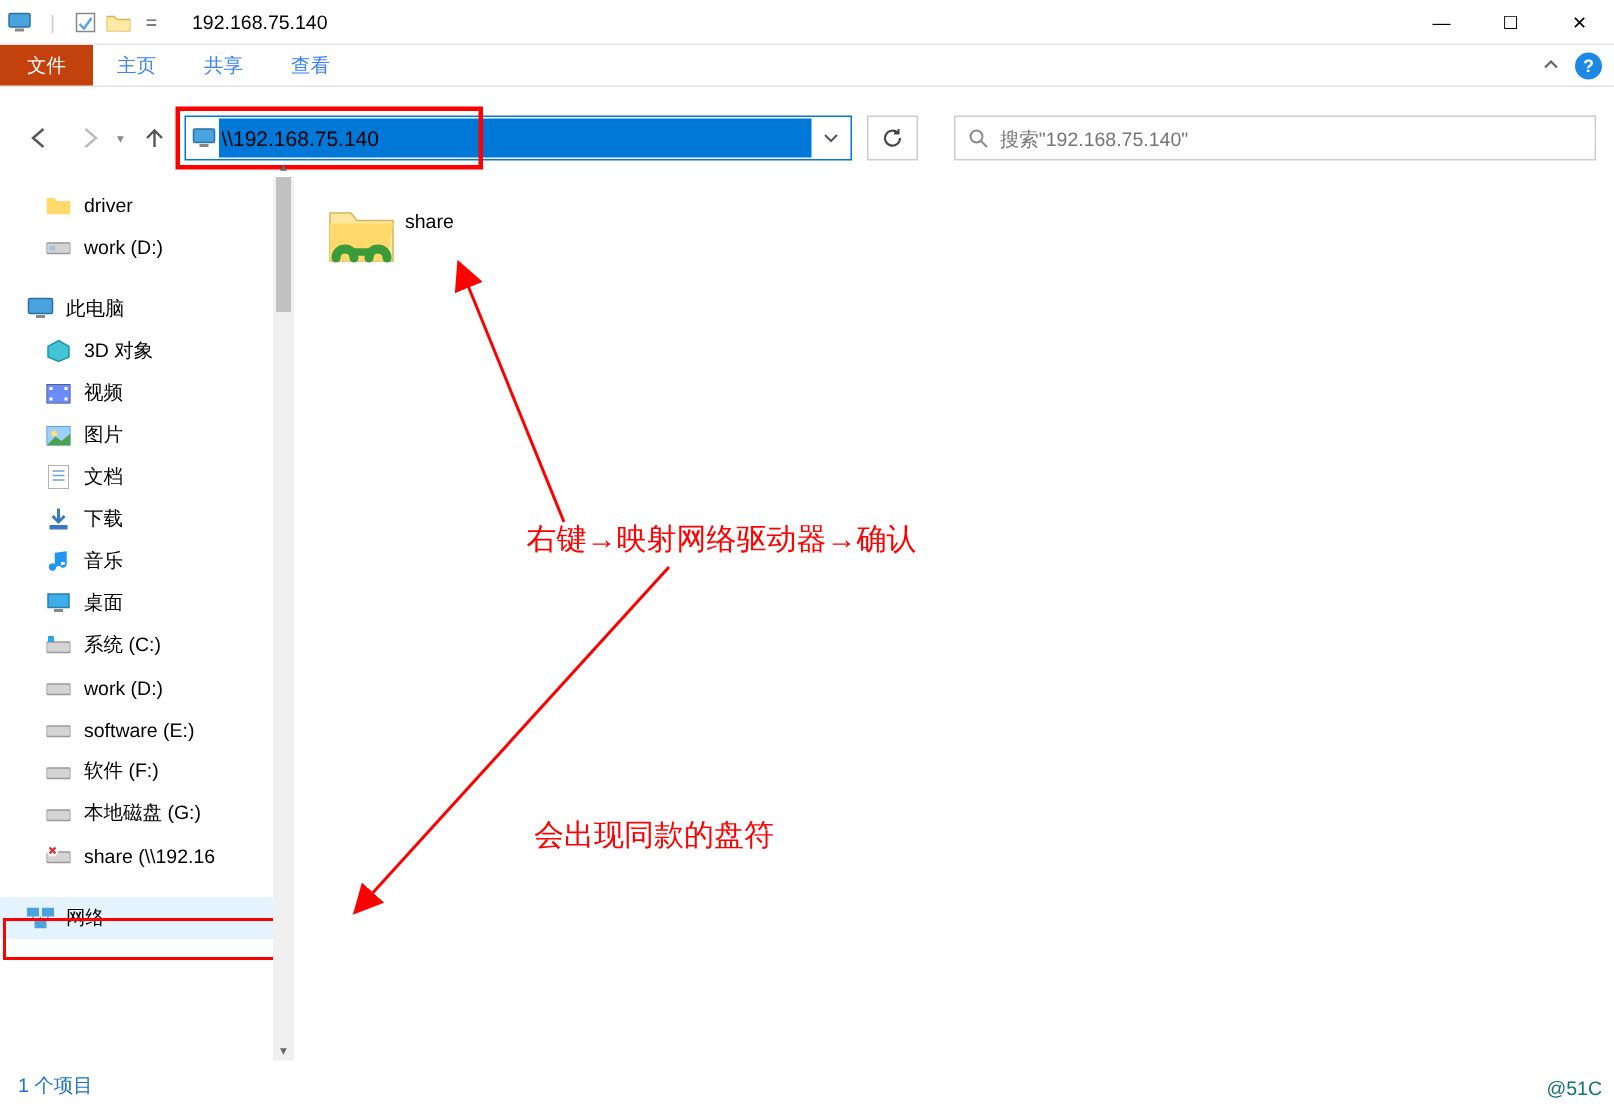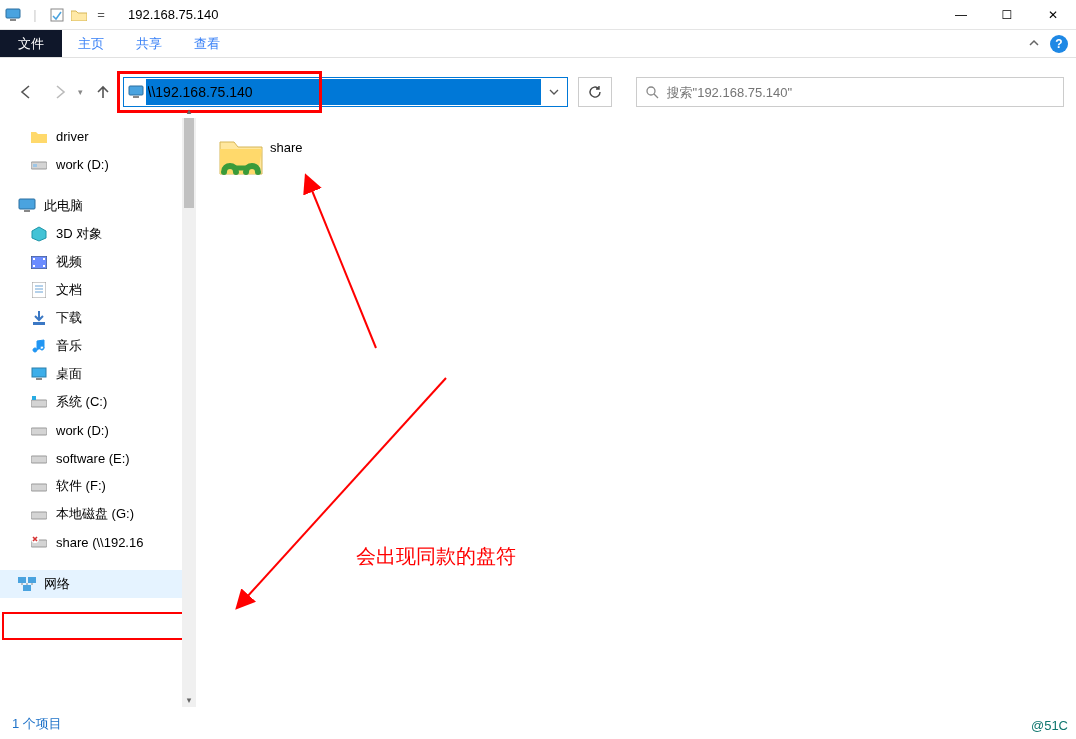--- a/index.html
+++ b/index.html
@@ -8,21 +8,21 @@
   
   .titlebar { height: 30px; display: flex; align-items: center; border-bottom: 1px solid #e5e5e5; }
   .titlebar-left { display: flex; align-items: center; padding-left: 4px; gap: 4px; }
   .qat-icon { width: 18px; height: 18px; display: flex; align-items: center; justify-content: center; }
   .titlebar-title { margin-left: 18px; font-size: 13px; }
   .titlebar-controls { margin-left: auto; display: flex; }
   .win-btn { width: 46px; height: 30px; display: flex; align-items: center; justify-content: center; font-size: 12px; }
   
   
   .ribbon { height: 28px; display: flex; align-items: stretch; border-bottom: 1px solid #e1e1e1; }
-  .file-tab { background: #0f172a; color: #fff; padding: 0 18px; display: flex; align-items: center; font-size: 13px; }
+  .file-tab { background: #c2410c; color: #fff; padding: 0 18px; display: flex; align-items: center; font-size: 13px; }
   .tab { padding: 0 16px; display: flex; align-items: center; font-size: 13px; color: #3b82f6; }
   .ribbon-right { margin-left: auto; display: flex; align-items: center; padding-right: 8px; gap: 10px; }
   .chevron-svg { width: 12px; height: 12px; }
   .help-circle { width: 18px; height: 18px; border-radius: 50%; background: #1e88e5; color: #fff; display: flex; align-items: center; justify-content: center; font-size: 12px; font-weight: bold; }
   
   
   .navrow { height: 44px; display: flex; align-items: center; padding: 0 12px; gap: 6px; margin-top: 12px; }
   .nav-btn { width: 28px; height: 28px; display: flex; align-items: center; justify-content: center; color: #555; }
   .nav-btn.disabled { color: #bbb; }
   .chevron-down-small { font-size: 9px; color: #888; margin-left: -2px; }
@@ -219,20 +219,30 @@
             <rect x="2" y="2" width="2" height="2" fill="#fff"></rect>
             <rect x="2" y="9" width="2" height="2" fill="#fff"></rect>
             <rect x="12" y="2" width="2" height="2" fill="#fff"></rect>
             <rect x="12" y="9" width="2" height="2" fill="#fff"></rect>
           </svg>
         </span>
       <span>视频</span>
     </div>
     <div class="tree-item">
       <span class="t-icon">
+          <svg width="16" height="13">
+            <rect x="0" y="0" width="16" height="13" fill="#9ed0ff" stroke="#4a90d9"></rect>
+            <circle cx="5" cy="5" r="2" fill="#ffe066"></circle>
+            <path d="M0 13 L6 7 L10 10 L16 5 L16 13 Z" fill="#4ba24b"></path>
+          </svg>
+        </span>
+      <span>图片</span>
+    </div>
+    <div class="tree-item">
+      <span class="t-icon">
           <svg width="14" height="16">
             <rect x="0" y="0" width="14" height="16" fill="#fff" stroke="#999"></rect>
             <line x1="3" y1="4" x2="11" y2="4" stroke="#6aa3d6"></line>
             <line x1="3" y1="7" x2="11" y2="7" stroke="#6aa3d6"></line>
             <line x1="3" y1="10" x2="11" y2="10" stroke="#6aa3d6"></line>
           </svg>
         </span>
       <span>文档</span>
     </div>
     <div class="tree-item">
@@ -350,20 +360,21 @@
     </div>
 
     <svg class="arrow-svg" style="left:100px; top:60px;" width="90" height="180">
       <defs>
           <marker id="ah1" markerWidth="10" markerHeight="10" refX="2" refY="5" orient="auto">
             <path d="M0 0 L10 5 L0 10 Z" fill="#ff0000"></path>
           </marker>
         </defs>
       <line x1="80" y1="170" x2="15" y2="10" stroke="#ff0000" stroke-width="2" marker-end="url(#ah1)"></line>
     </svg>
+    <div class="annotation" style="left:155px; top:228px;">右键→映射网络驱动器→确认</div>
 
     <svg class="arrow-svg" style="left:40px; top:250px;" width="220" height="240">
       <defs>
           <marker id="ah2" markerWidth="10" markerHeight="10" refX="2" refY="5" orient="auto">
             <path d="M0 0 L10 5 L0 10 Z" fill="#ff0000"></path>
           </marker>
         </defs>
       <line x1="210" y1="10" x2="10" y2="230" stroke="#ff0000" stroke-width="2" marker-end="url(#ah2)"></line>
     </svg>
     <div class="annotation" style="left:160px; top:425px;">会出现同款的盘符</div>

